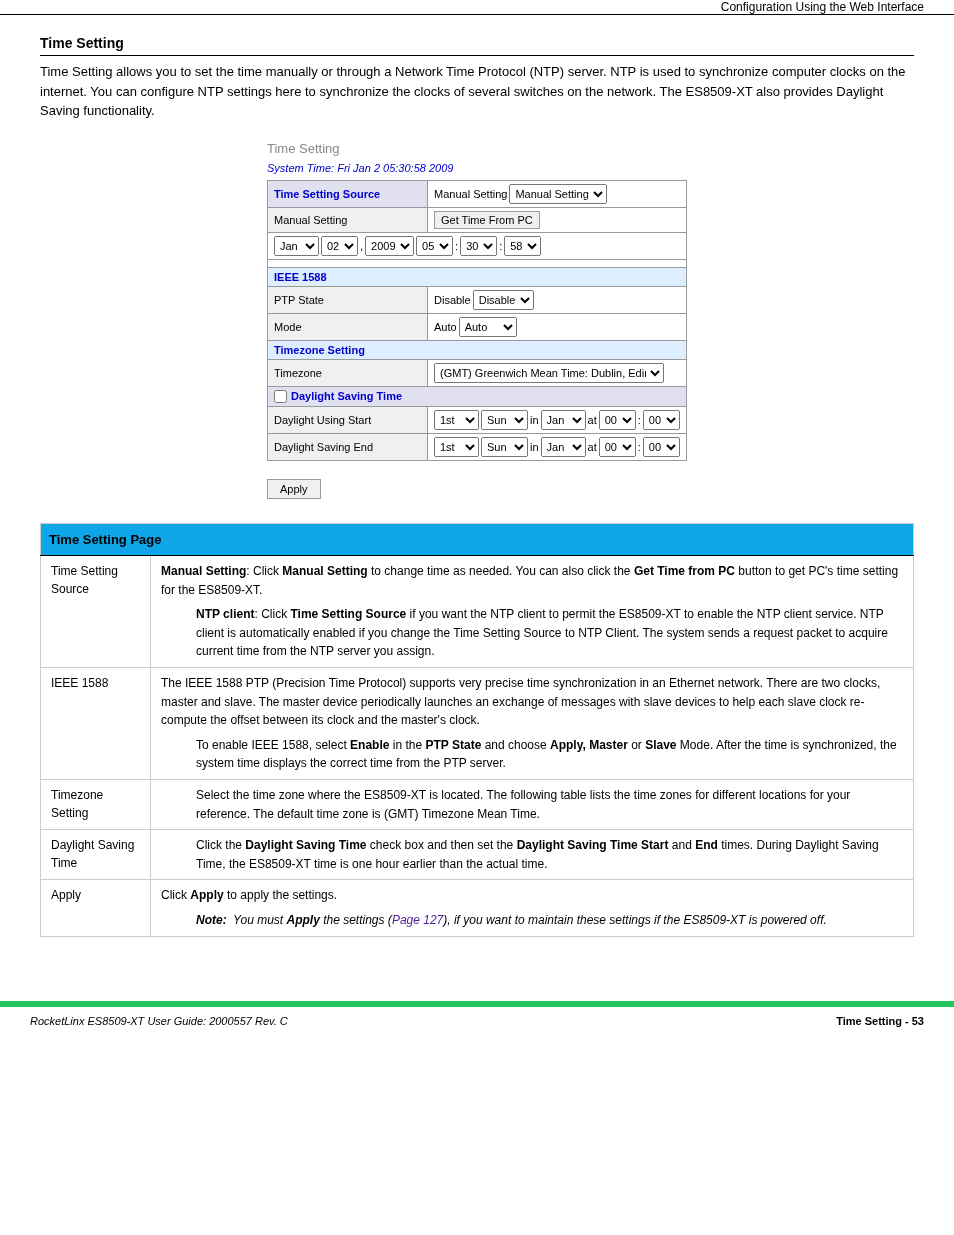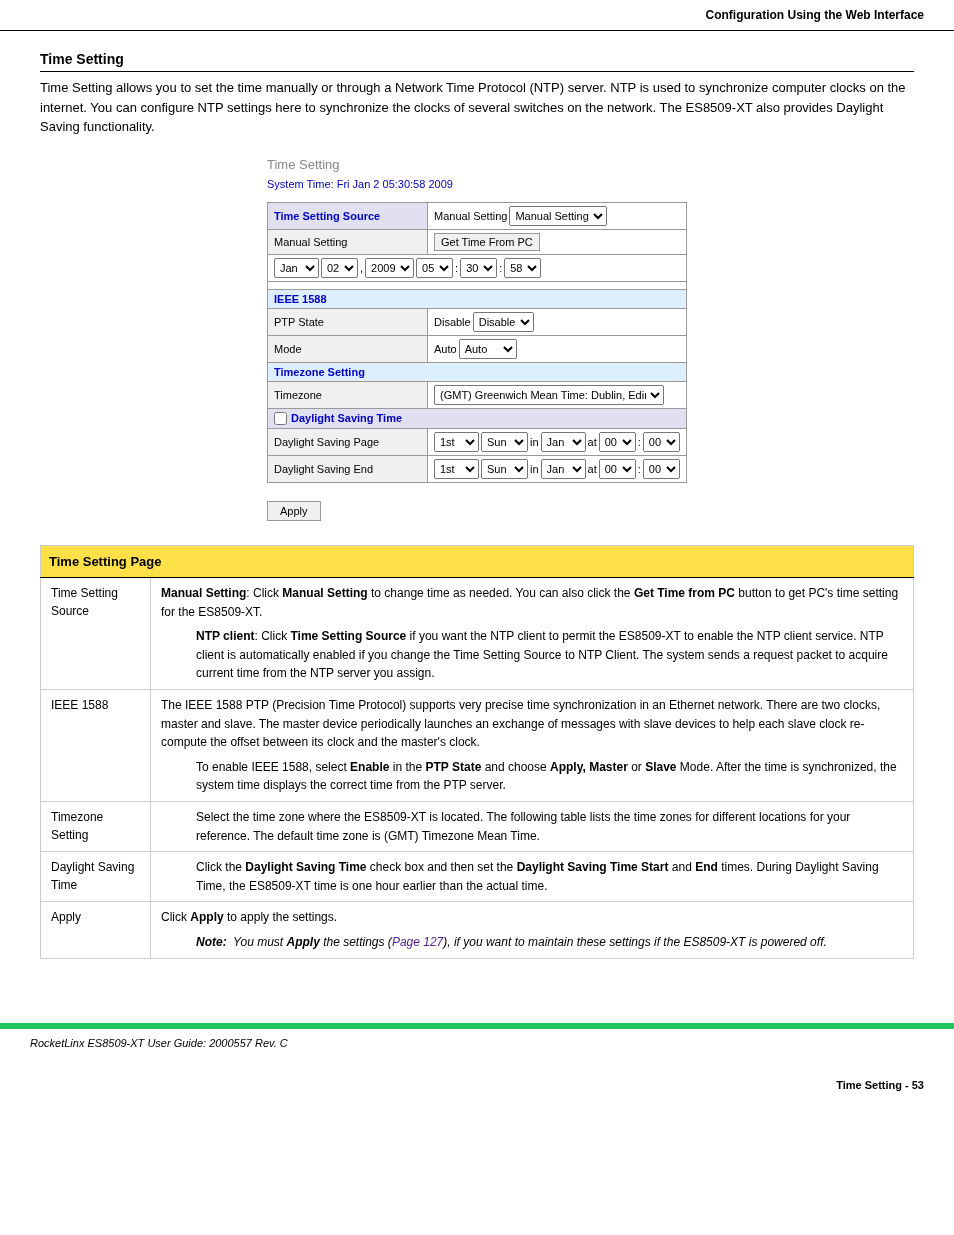--- a/index.html
+++ b/index.html
@@ -9,24 +9,24 @@
       background: #fff;
       color: #000;
       width: 954px;
       min-height: 1235px;
       position: relative;
     }
 
     
     .page-header {
       border-bottom: 1px solid #000;
-      padding: 8px 30px;
+      padding: 0 30px;
       text-align: right;
       font-size: 12px;
-      font-weight: bold;
+      font-weight: normal;
     }
 
     
     .main-content {
       padding: 20px 40px 20px 40px;
     }
 
     
     .section-title {
       font-size: 14px;
@@ -51,21 +51,22 @@
 
     .ui-panel-title {
       font-size: 13px;
       color: #888;
       margin-bottom: 6px;
     }
 
     .system-time {
       font-size: 11px;
       color: #0000cc;
-      margin-bottom: 12px;
+      margin-bottom: 6px;
+      font-style: italic;
     }
 
     .ui-table {
       width: 100%;
       border-collapse: collapse;
       border: 1px solid #999;
       font-size: 11px;
     }
 
     .ui-table th {
@@ -139,21 +140,21 @@
     
     .desc-table {
       width: 100%;
       border-collapse: collapse;
       border: 1px solid #000;
       margin-bottom: 24px;
       font-size: 12px;
     }
 
     .desc-table .table-header {
-      background: #fde047;
+      background: #0ea5e9;
       font-weight: bold;
       font-size: 13px;
       border-bottom: 1px solid #000;
       padding: 6px 8px;
     }
 
     .desc-table td {
       border: 1px solid #ccc;
       padding: 6px 10px;
       vertical-align: top;
@@ -185,21 +186,21 @@
     .page-footer {
       border-top: 6px solid #22c55e;
       padding: 8px 30px;
       display: flex;
       justify-content: space-between;
       font-size: 11px;
       margin-top: 20px;
     }
 
     .page-footer .left { font-style: italic; }
-    .page-footer .right { font-weight: bold; margin-top: 42px; }
+    .page-footer .right { font-weight: bold; }
 
     a { color: #4c1d95; text-decoration: none; }
   </style>
 </head>
 <body>
 
 <div class="page-header">
   <span>Configuration Using the Web Interface</span>
 </div>
 
@@ -323,21 +324,21 @@
       <tr>
         <th colspan="2">
           <label class="checkbox-label">
             <input type="checkbox" style="">
             <span>Daylight Saving Time</span>
           </label>
         </th>
       </tr>
 
       <tr>
-        <td class="row-label">Daylight Saving Page</td>
+        <td class="row-label">Daylight Using Start</td>
         <td>
           <div class="inline-selects">
             <select class="small-sel">
               <option>1st</option><option>2nd</option><option>3rd</option><option>4th</option><option>Last</option>
             </select>
             <select class="small-sel">
               <option>Sun</option><option>Mon</option><option>Tue</option><option>Wed</option><option>Thu</option><option>Fri</option><option>Sat</option>
             </select>
             <span>in</span>
             <select class="small-sel">

